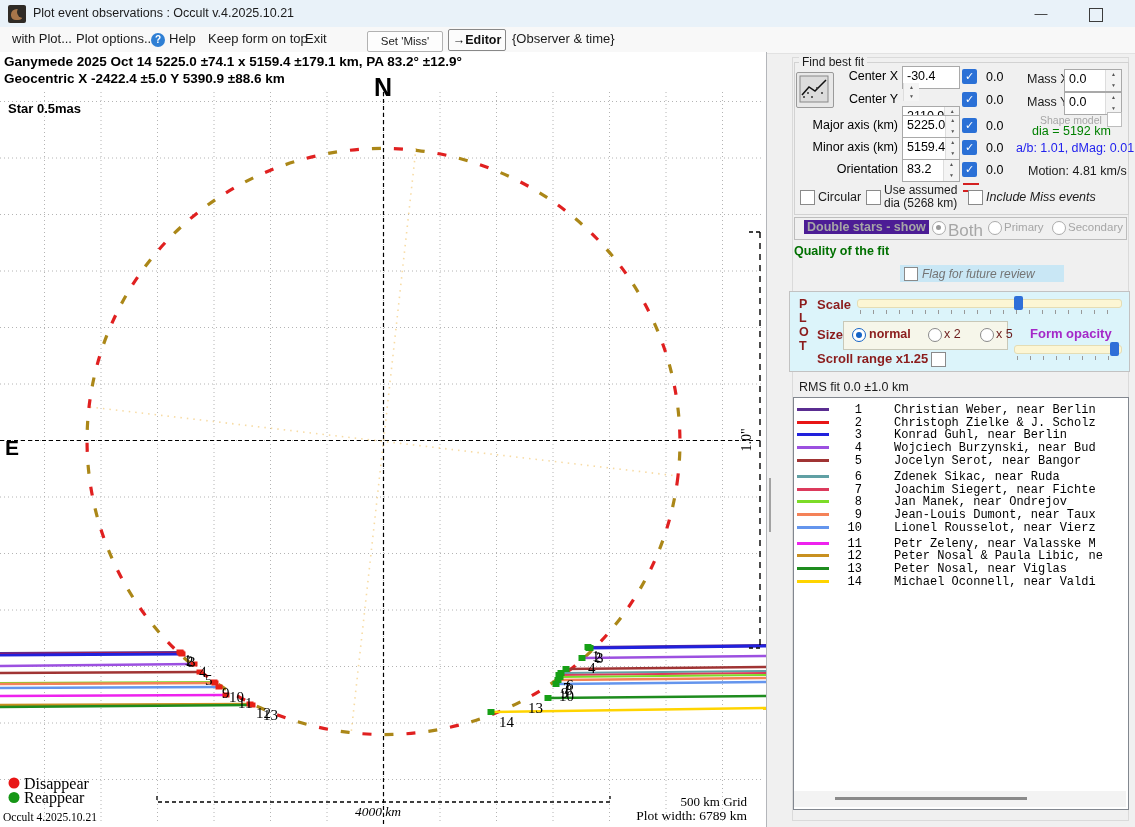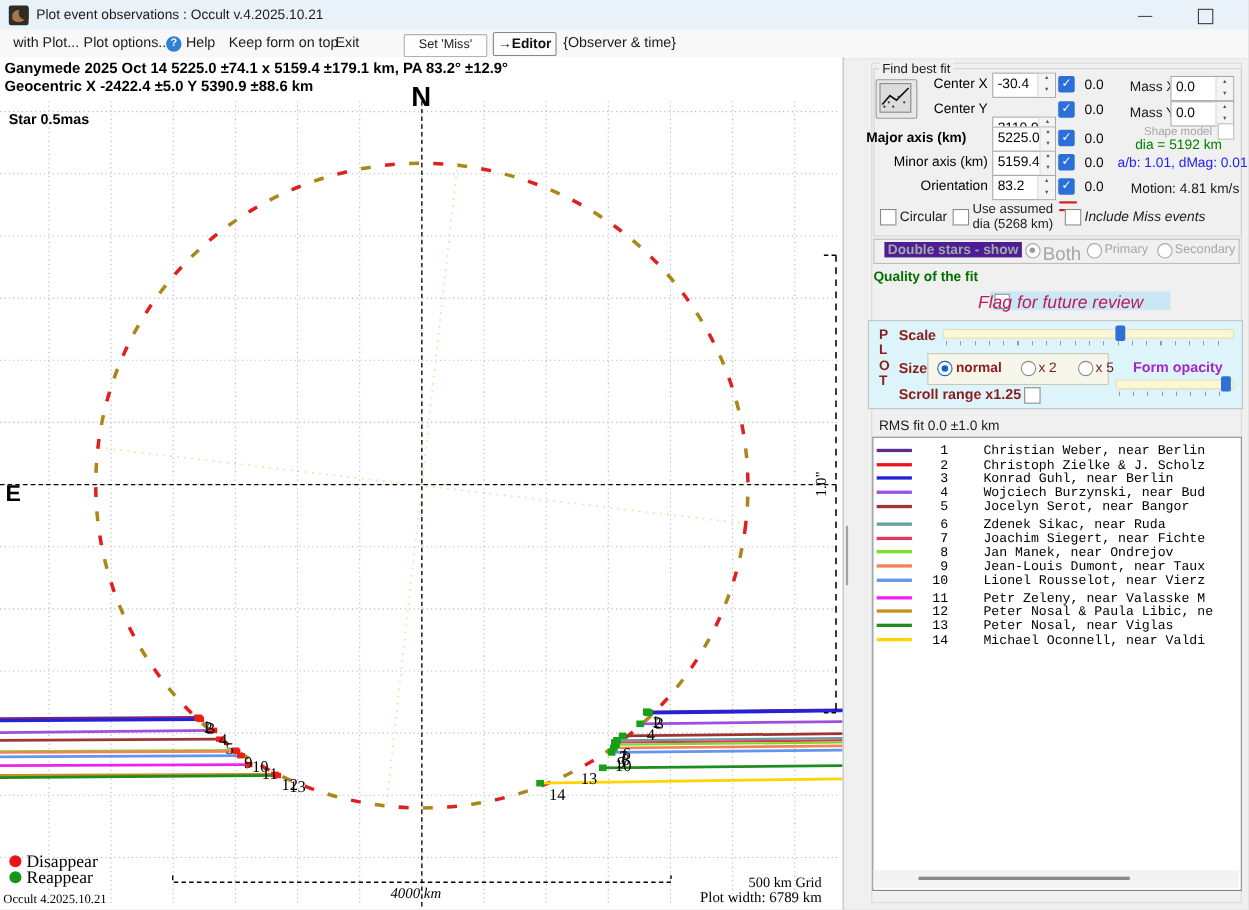--- a/index.html
+++ b/index.html
@@ -260,21 +260,21 @@
   <div class="abs rad dis sel" style="left:932px;top:221px;"></div>
   <div class="abs graytxt" style="left:948px;top:221px;font-size:17px;">Both</div>
   <div class="abs rad dis" style="left:988px;top:221px;"></div>
   <div class="abs graytxt" style="left:1004px;top:221px;font-size:11.5px;">Primary</div>
   <div class="abs rad dis" style="left:1052px;top:221px;"></div>
   <div class="abs graytxt" style="left:1068px;top:221px;font-size:11.5px;">Secondary</div>
 
   <div class="abs greenb" style="left:794px;top:244px;">Quality of the fit</div>
   <div class="abs flaghl" style="left:900px;top:265px;width:164px;height:17px;"></div>
   <div class="abs cbx" style="left:904px;top:267px;width:12px;height:12px;"></div>
-  <div class="abs" style="left:889px;top:267px;font-size:16px;font-style:italic;color:#be185d;">Flag for future review</div>
+  <div class="abs" style="left:922px;top:267px;font-size:12px;font-style:italic;color:#737373;">Flag for future review</div>
 
   <div class="abs plotbox" style="left:789px;top:291px;width:339px;height:79px;"></div>
   <div id="plotletters"></div>
   <div class="abs dred" style="left:817px;top:297px;font-size:13px;">Scale</div>
   <div class="abs track" style="left:857px;top:299px;width:263px;height:7px;"></div>
   <div class="abs ticks" style="left:860px;top:310px;width:257px;"></div>
   <div class="abs thumb" style="left:1014px;top:296px;"></div>
   <div class="abs dred" style="left:817px;top:327px;font-size:13px;">Size</div>
   <div class="abs sizebox" style="left:843px;top:321px;width:163px;height:27px;"></div>
   <div class="abs rad sel" style="left:852px;top:328px;"></div>
@@ -292,40 +292,40 @@
 
   <div class="abs lbl" style="left:799px;top:380px;">RMS fit 0.0 ±1.0 km</div>
 
   <div class="abs listbox" style="left:793px;top:397px;width:334px;height:411px;"></div>
   <div id="obsrows"></div>
   <div class="abs hscroll" style="left:794px;top:791px;width:332px;height:16px;">
     <div class="hthumb" style="position:absolute;left:41px;top:6px;width:192px;"></div>
   </div>
 
 <div class="abs" style="left: 768px; top: 69px; width: 130px; font-size: 12.5px; text-align: right;">Center X</div>
-    <div class="spin abs" style="left: 902px; top: 66px; width: 56px;">
+    <div class="spin abs" style="left: 902px; top: 66px; width: 56px; flex-direction: column;">
       <span class="v">-30.4</span>
       <span class="sbtns">
         <span class="sb">▲</span>
         <span class="sb">▼</span>
       </span>
     </div>
     <div class="cbblue abs" style="left: 962px; top: 69px;">✓</div>
     <div class="abs" style="left: 986px; top: 70px; font-size: 12.5px;">0.0</div>
     <div class="abs" style="left: 768px; top: 92px; width: 130px; font-size: 12.5px; text-align: right;">Center Y</div>
     <div class="spin abs" style="left: 902px; top: 106px; width: 56px;">
       <span class="v">2110.9</span>
       <span class="sbtns">
         <span class="sb">▲</span>
         <span class="sb">▼</span>
       </span>
     </div>
     <div class="cbblue abs" style="left: 962px; top: 92px;">✓</div>
     <div class="abs" style="left: 986px; top: 93px; font-size: 12.5px;">0.0</div>
-    <div class="abs" style="left: 768px; top: 118px; width: 130px; font-size: 12.5px; text-align: center; font-weight: bold;">Major axis (km)</div>
+    <div class="abs" style="left: 768px; top: 118px; width: 130px; font-size: 12.5px; text-align: right;">Major axis (km)</div>
     <div class="spin abs" style="left: 902px; top: 115px; width: 56px;">
       <span class="v">5225.0</span>
       <span class="sbtns">
         <span class="sb">▲</span>
         <span class="sb">▼</span>
       </span>
     </div>
     <div class="cbblue abs" style="left: 962px; top: 118px;">✓</div>
     <div class="abs" style="left: 986px; top: 119px; font-size: 12.5px;">0.0</div>
     <div class="abs" style="left: 768px; top: 140px; width: 130px; font-size: 12.5px; text-align: right;">Minor axis (km)</div>

